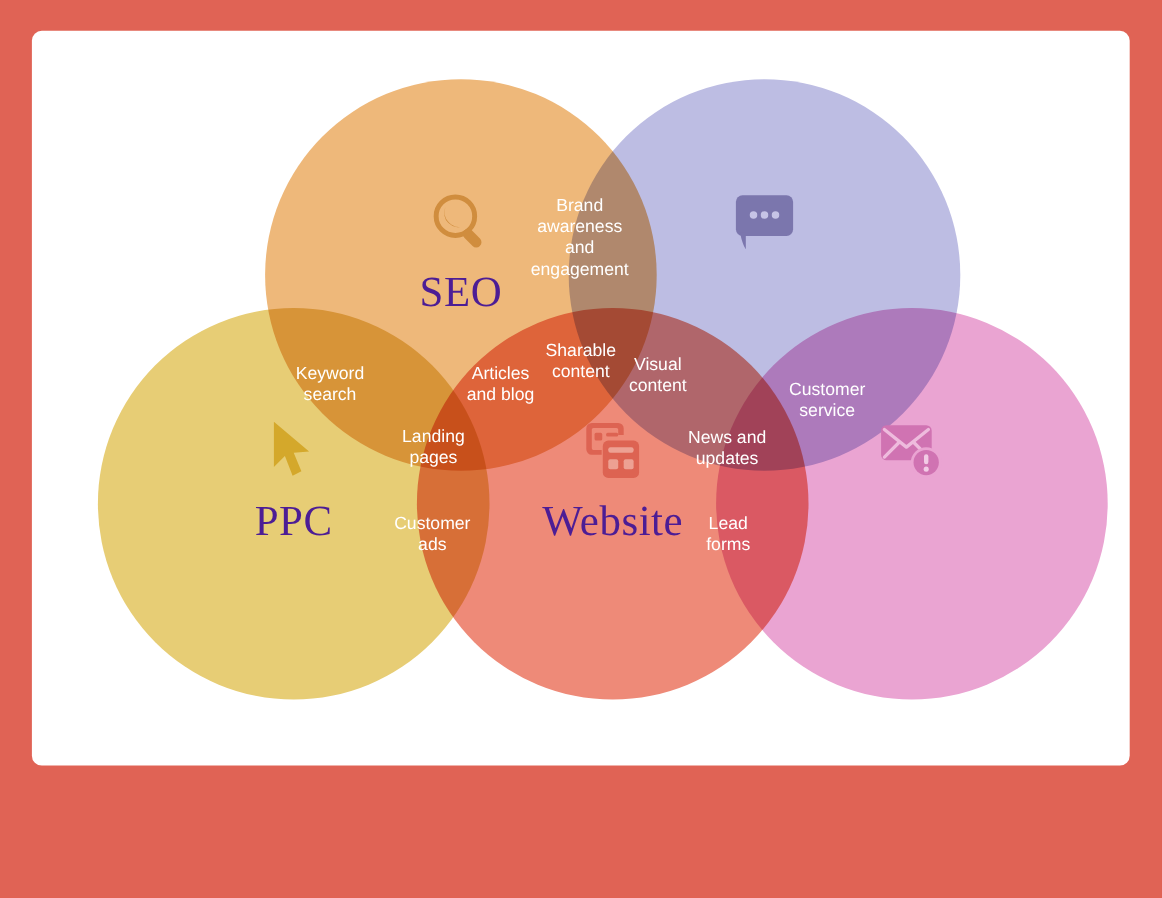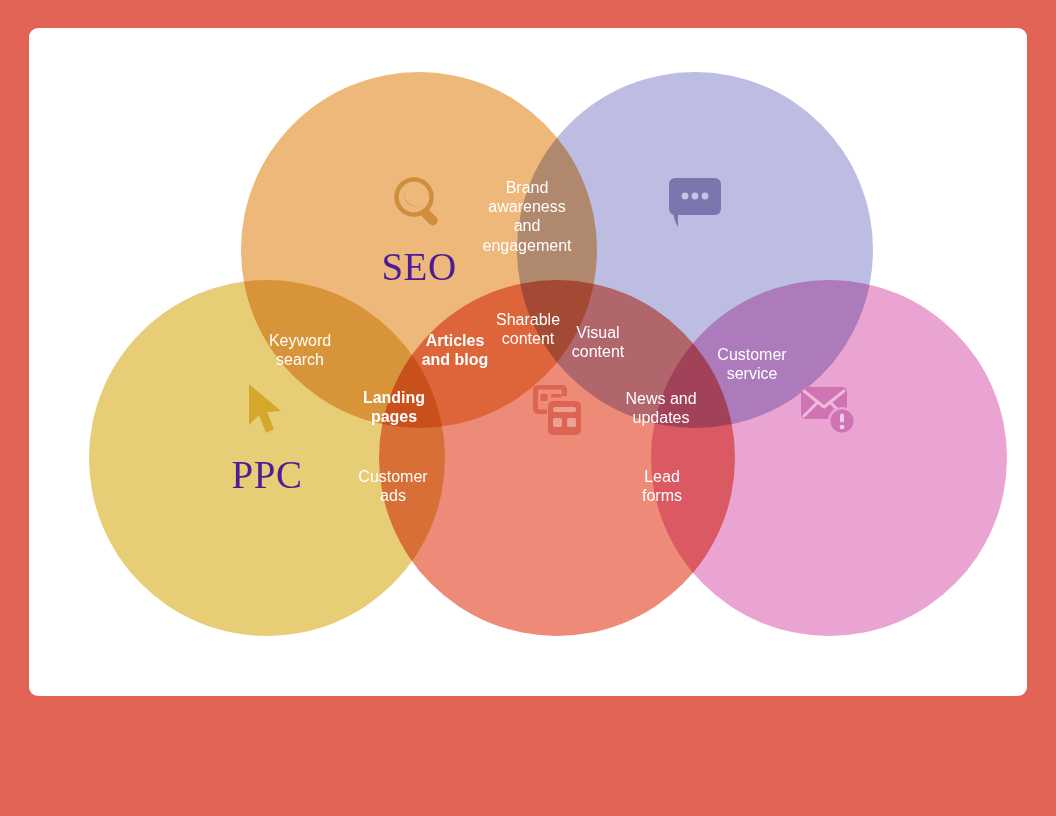--- a/index.html
+++ b/index.html
@@ -111,44 +111,45 @@
         <div class="main-label" style="left: 238px; top: 446px;">PPC</div>
         <div class="venn-icon" style="left: 528px; top: 384px;"><svg width="58" height="56" viewBox="0 0 58 56">
             <path d="M5 8a5 5 0 0 1 5-5h24a5 5 0 0 1 5 5v6h-5V9a1.5 1.5 0 0 0-1.5-1.5h-21A1.5 1.5 0 0 0 10 9v17a1.5 1.5 0 0 0 1.5 1.5H19v4.5h-9a5 5 0 0 1-5-5z" fill="#dd6352"></path>
             <rect x="12.5" y="12" width="7" height="7" rx="1.5" fill="#dd6352"></rect>
             <rect x="23" y="12" width="11" height="3.4" rx="1.5" fill="#dd6352"></rect>
             <rect x="20" y="19" width="33" height="34" rx="5" fill="#dd6352"></rect>
             <rect x="25" y="25" width="23" height="5" rx="2" fill="#eda193"></rect>
             <rect x="25" y="36" width="9" height="9" rx="1.8" fill="#eda193"></rect>
             <rect x="39" y="36" width="9" height="9" rx="1.8" fill="#eda193"></rect>
           </svg></div>
+        <div class="main-label" style="left: 528px; top: 446px;">Website</div>
         <div class="venn-icon" style="left: 800px; top: 384px;"><svg width="62" height="58" viewBox="0 0 62 58">
             <rect x="3" y="6" width="46" height="32" rx="5" fill="#d073b2"></rect>
             <path d="M6 10 L26 26 L46 10" fill="none" stroke="#eebbdd" stroke-width="3" stroke-linecap="round" stroke-linejoin="round"></path>
             <path d="M6 35 L19 22 M46 35 L33 22" fill="none" stroke="#eebbdd" stroke-width="3" stroke-linecap="round"></path>
             <circle cx="44" cy="40" r="14" fill="#eaa4d2"></circle>
             <circle cx="44" cy="40" r="11.5" fill="#d073b2"></circle>
             <rect x="42" y="32.5" width="4" height="9" rx="2" fill="#f2cbe5"></rect>
             <circle cx="44" cy="46" r="2.3" fill="#f2cbe5"></circle>
           </svg></div>
         <div class="overlap-label" style="left: 498px; top: 188px;">Brand
 awareness
 and
 engagement</div>
         <div class="overlap-label" style="left: 499px; top: 301px;">Sharable
 content</div>
         <div class="overlap-label" style="left: 271px; top: 322px;">Keyword
 search</div>
-        <div class="overlap-label" style="left: 426px; top: 322px; font-weight: bold;">Articles
+        <div class="overlap-label" style="left: 426px; top: 322px;">Articles
 and blog</div>
         <div class="overlap-label" style="left: 569px; top: 314px;">Visual
 content</div>
         <div class="overlap-label" style="left: 723px; top: 336px;">Customer
 service</div>
-        <div class="overlap-label" style="left: 365px; top: 379px; font-weight: bold;">Landing
+        <div class="overlap-label" style="left: 365px; top: 379px;">Landing
 pages</div>
         <div class="overlap-label" style="left: 632px; top: 380px;">News and
 updates</div>
         <div class="overlap-label" style="left: 364px; top: 458px;">Customer
 ads</div>
         <div class="overlap-label" style="left: 633px; top: 458px;">Lead
 forms</div>
       </div>
   </div>
 

